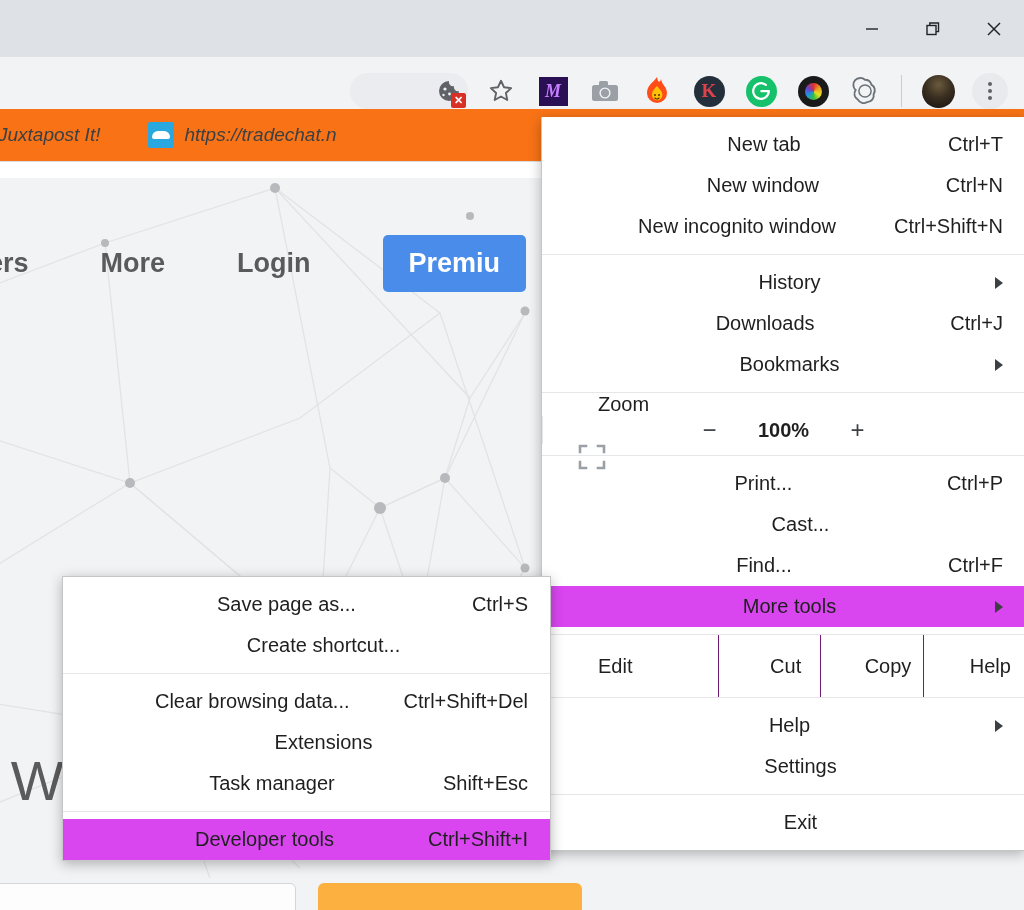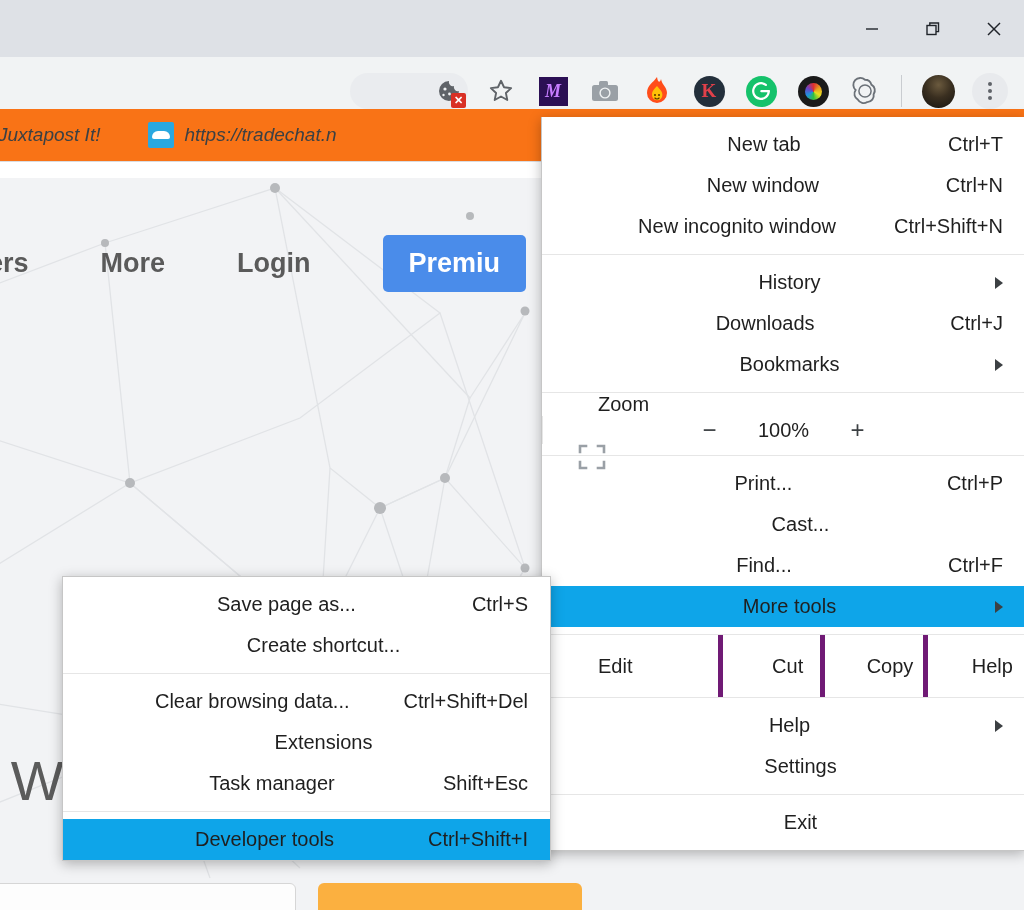--- a/index.html
+++ b/index.html
@@ -241,21 +241,21 @@
   }
   .mrow .lbl { flex: 1 1 auto; }
   .mrow .accel { color: #1f1f1f; padding-left: 18px; }
   .mrow .arrow {
     width: 0; height: 0;
     border-left: 8px solid #3c4043;
     border-top: 6px solid transparent;
     border-bottom: 6px solid transparent;
     margin-left: 14px;
   }
-  .mrow.hover { background: #0ea5e9; }
+  .mrow.hover { background: #d946ef; }
   .msep { height: 1px; background: #e6e6e6; margin: 7px 0; }
   .mpad-top { height: 7px; }
   .mpad-bot { height: 7px; }
 
   
   .zoom-row {
     display: flex; align-items: stretch;
     height: 62px;
     border-top: 1px solid #e6e6e6;
     border-bottom: 1px solid #e6e6e6;
@@ -270,42 +270,42 @@
   .zoom-ctrls {
     flex: 1 1 auto;
     display: flex; align-items: center; justify-content: center;
     border-left: 1px solid #e6e6e6;
     border-right: 1px solid #e6e6e6;
     gap: 26px;
   }
   .zoom-minus, .zoom-plus {
     width: 30px; text-align: center; font-size: 24px; color: #3c4043;
   }
-  .zoom-val { min-width: 66px; text-align: center; }
+  .zoom-val { min-width: 66px; text-align: center; font-weight: bold; }
   .zoom-full {
     width: 100px;
     display: flex; align-items: center; justify-content: center;
   }
 
   
   .edit-row {
     display: flex; align-items: stretch;
     height: 62px;
     border-top: 1px solid #e6e6e6;
     border-bottom: 1px solid #e6e6e6;
   }
   .edit-label {
     width: 176px;
     display: flex; align-items: center;
     padding-left: 56px; box-sizing: border-box;
   }
   .edit-cell {
     flex: 1 1 0;
     display: flex; align-items: center; justify-content: center;
-    border-left: 5px solid #701a75;
+    border-left: 1px solid #701a75;
     padding-left: 32px;
   }
 </style>
 </head>
 <body>
 
 <div id="root">
 
   <div class="titlebar">
     <div class="win-btns">

